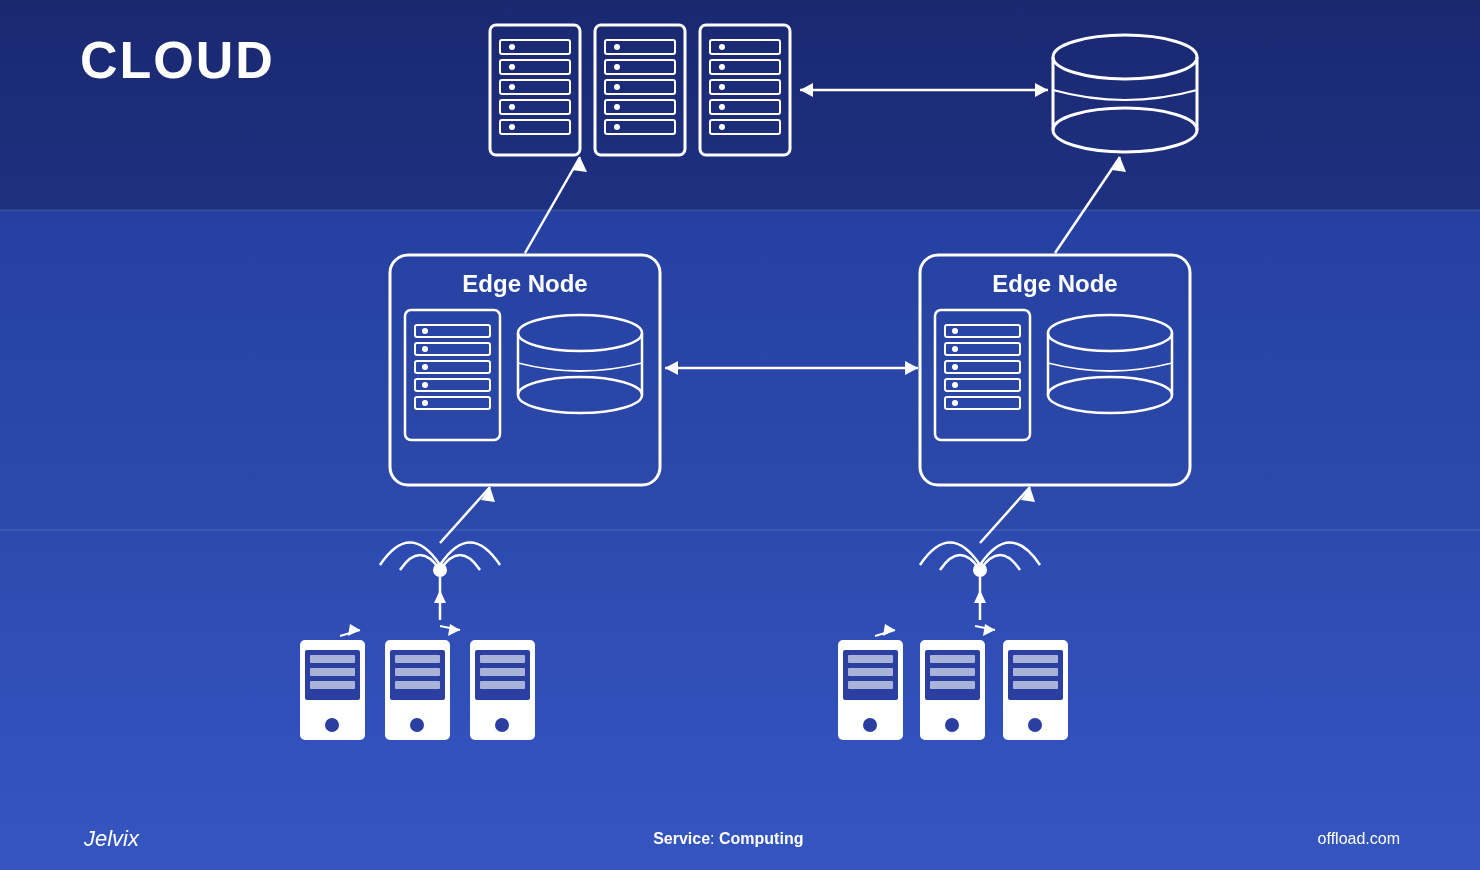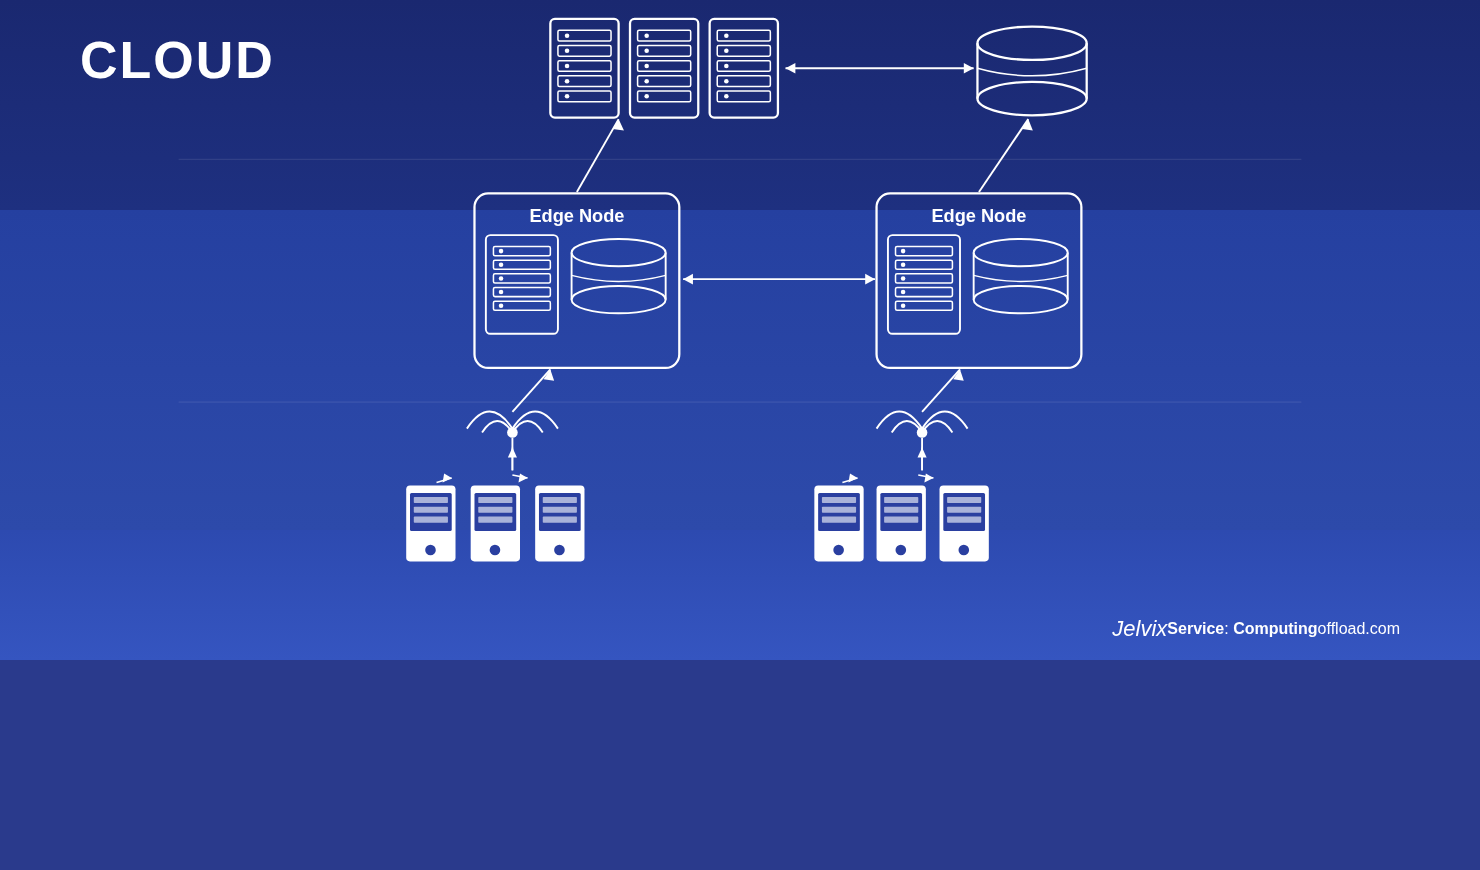--- a/index.html
+++ b/index.html
@@ -6,21 +6,21 @@
     body {
       width: 1480px;
       height: 870px;
       overflow: hidden;
       font-family: 'Arial', sans-serif;
       background: #2a3a8c;
     }
 
     .main-container {
       width: 1480px;
-      height: 660px;
+      height: 870px;
       position: relative;
       background: linear-gradient(180deg, #1e2d7d 0%, #2a3fa0 40%, #3050b8 100%);
     }
 
     
     .cloud-section {
       position: absolute;
       top: 0;
       left: 0;
       right: 0;
@@ -87,21 +87,21 @@
       height: 100%;
     }
 
     
     .footer {
       position: absolute;
       bottom: 18px;
       left: 4px;
       right: 0;
       display: flex;
-      justify-content: flex-end;
+      justify-content: space-between;
       align-items: center;
       padding: 0 80px;
     }
 
     .footer-brand {
       color: white;
       font-size: 22px;
       font-style: italic;
     }
 

